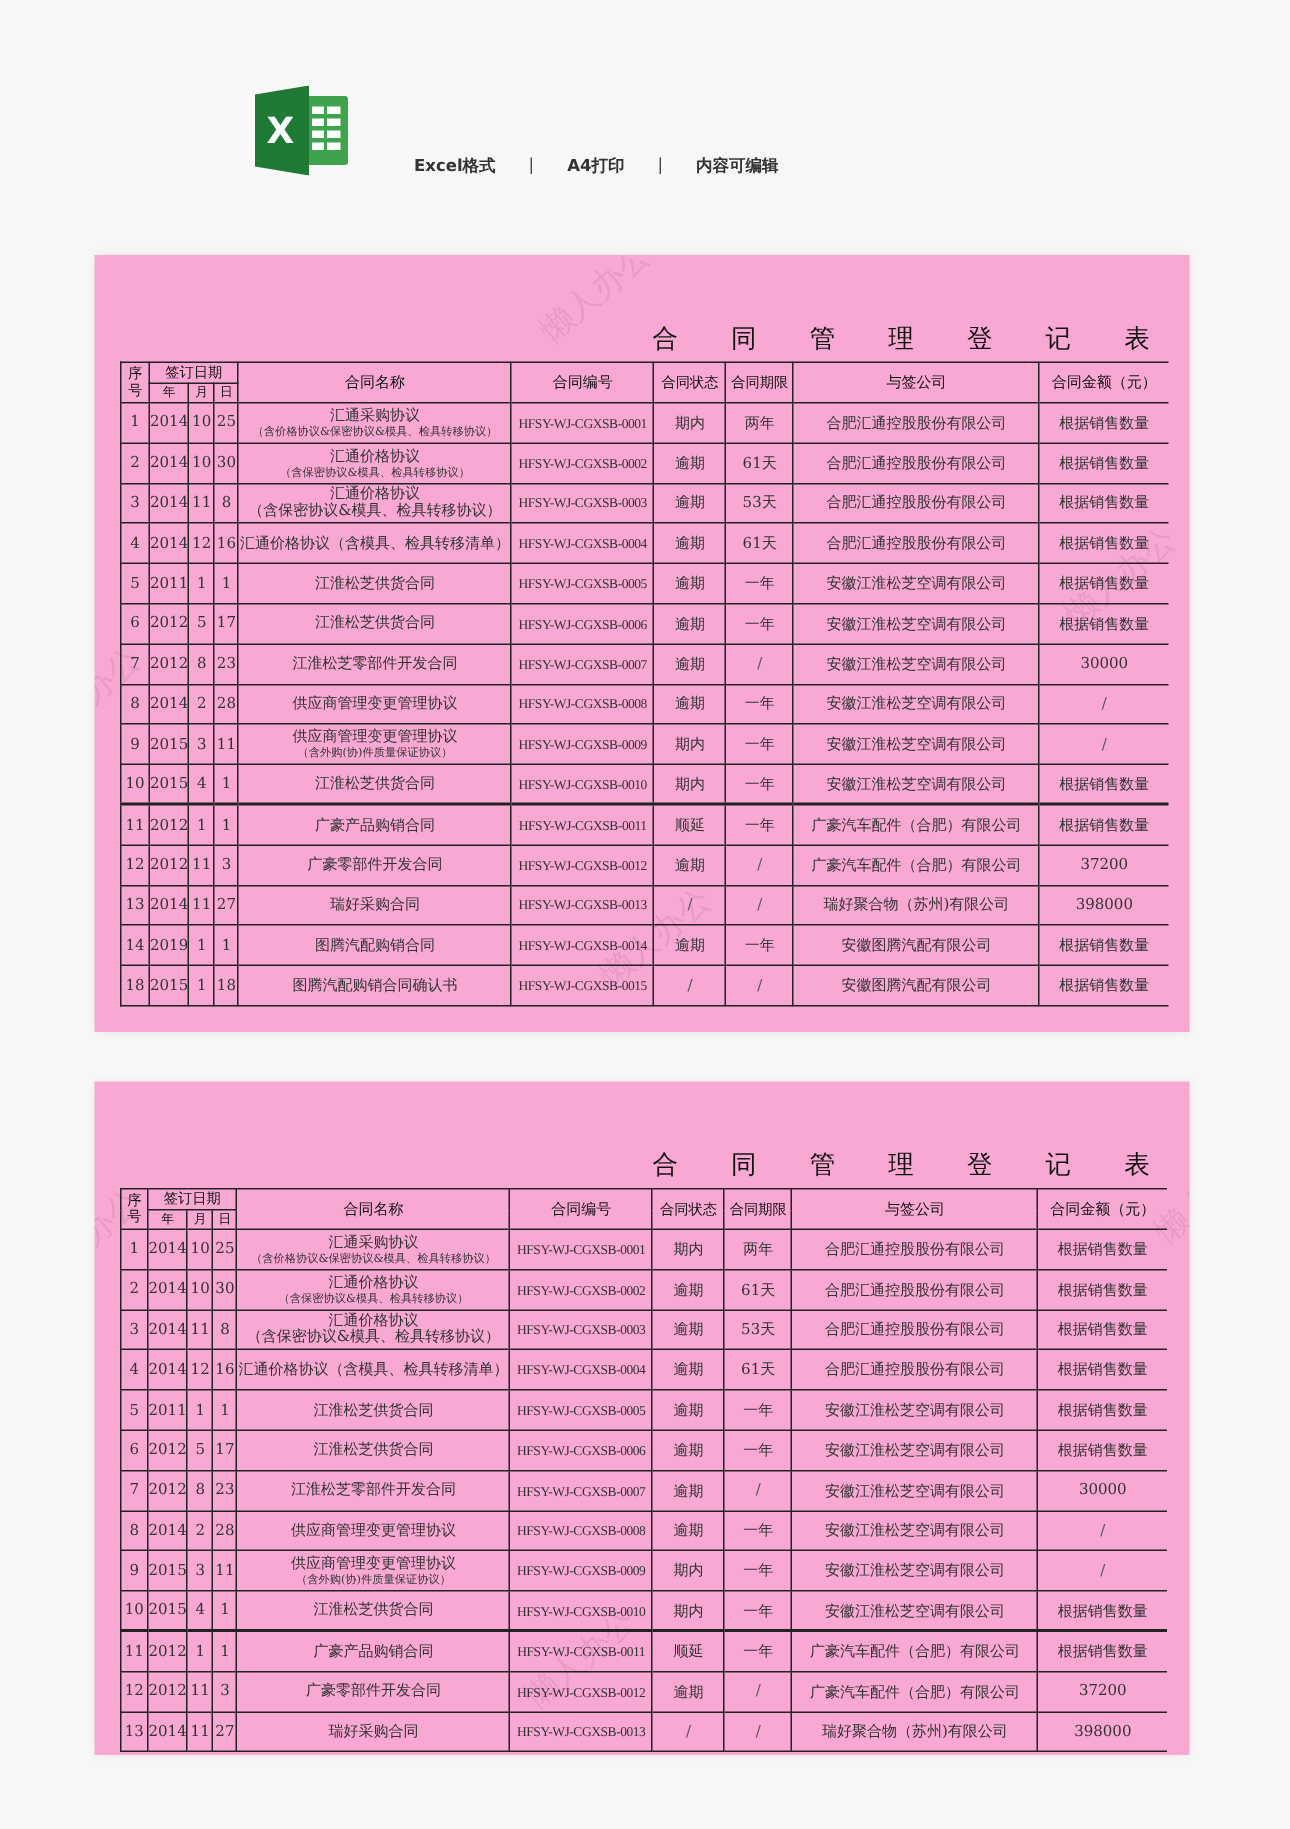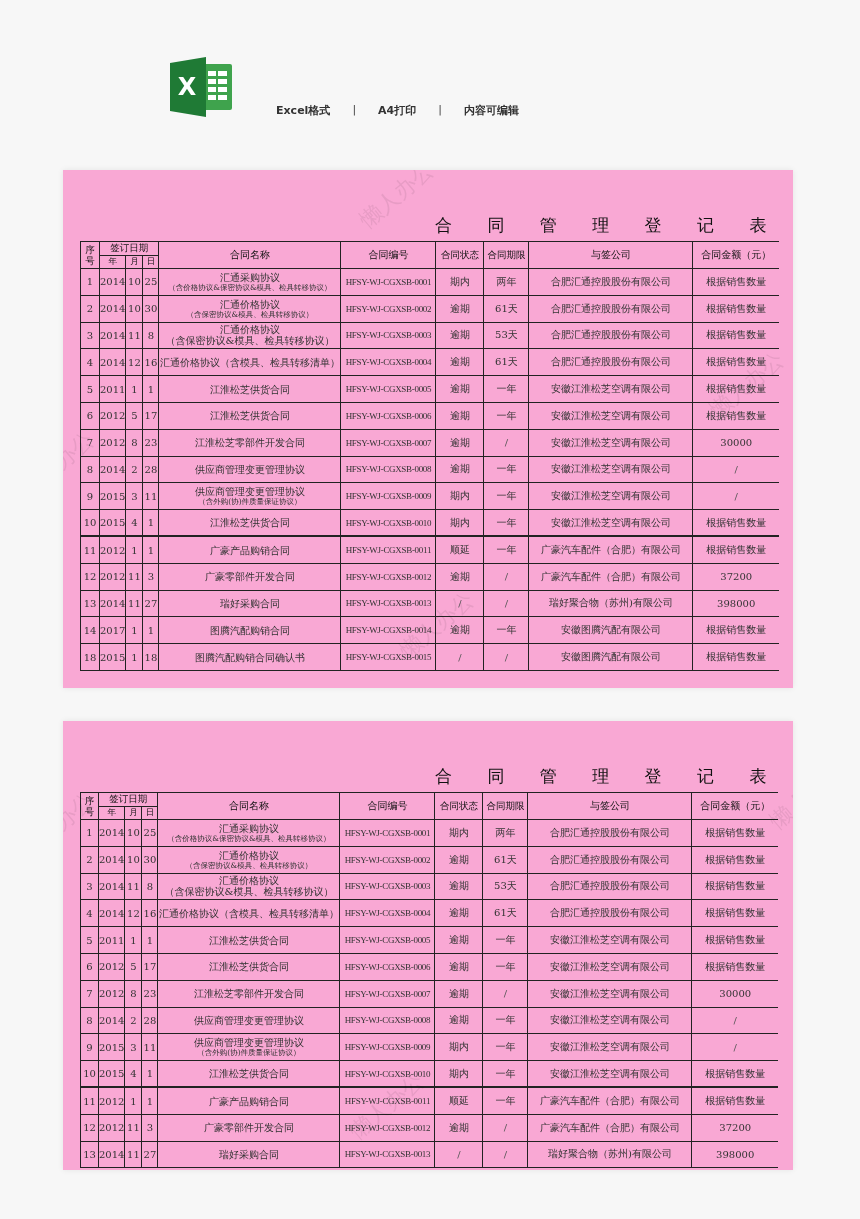--- a/index.html
+++ b/index.html
@@ -314,21 +314,21 @@
             <span class="l1">瑞好采购合同</span>
           </td>
           <td class="code">HFSY-WJ-CGXSB-0013</td>
           <td class="slash">/</td>
           <td class="slash">/</td>
           <td>瑞好聚合物（苏州)有限公司</td>
           <td class="last">398000</td>
         </tr>
         <tr>
           <td>14</td>
-          <td>2017</td>
+          <td>2019</td>
           <td>1</td>
           <td>1</td>
           <td class="name">
             <span class="l1">图腾汽配购销合同</span>
           </td>
           <td class="code">HFSY-WJ-CGXSB-0014</td>
           <td>逾期</td>
           <td>一年</td>
           <td>安徽图腾汽配有限公司</td>
           <td class="last">根据销售数量</td>

